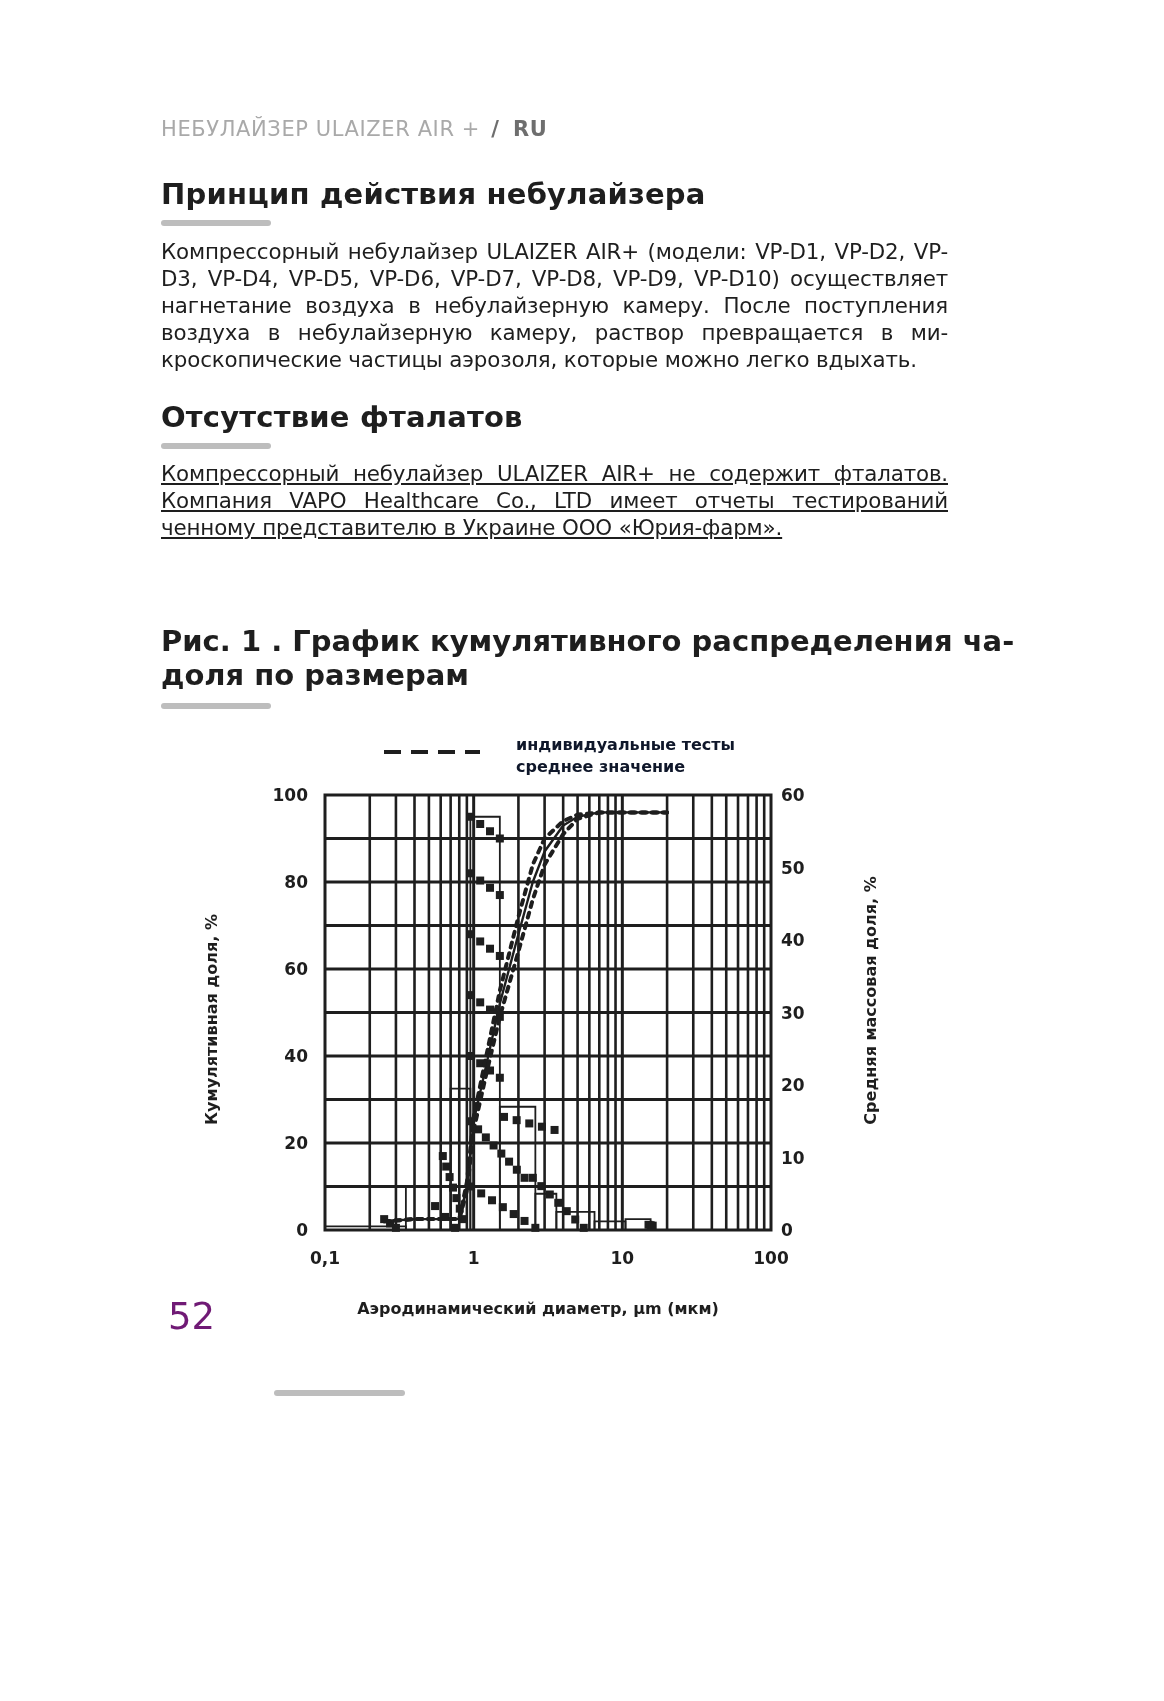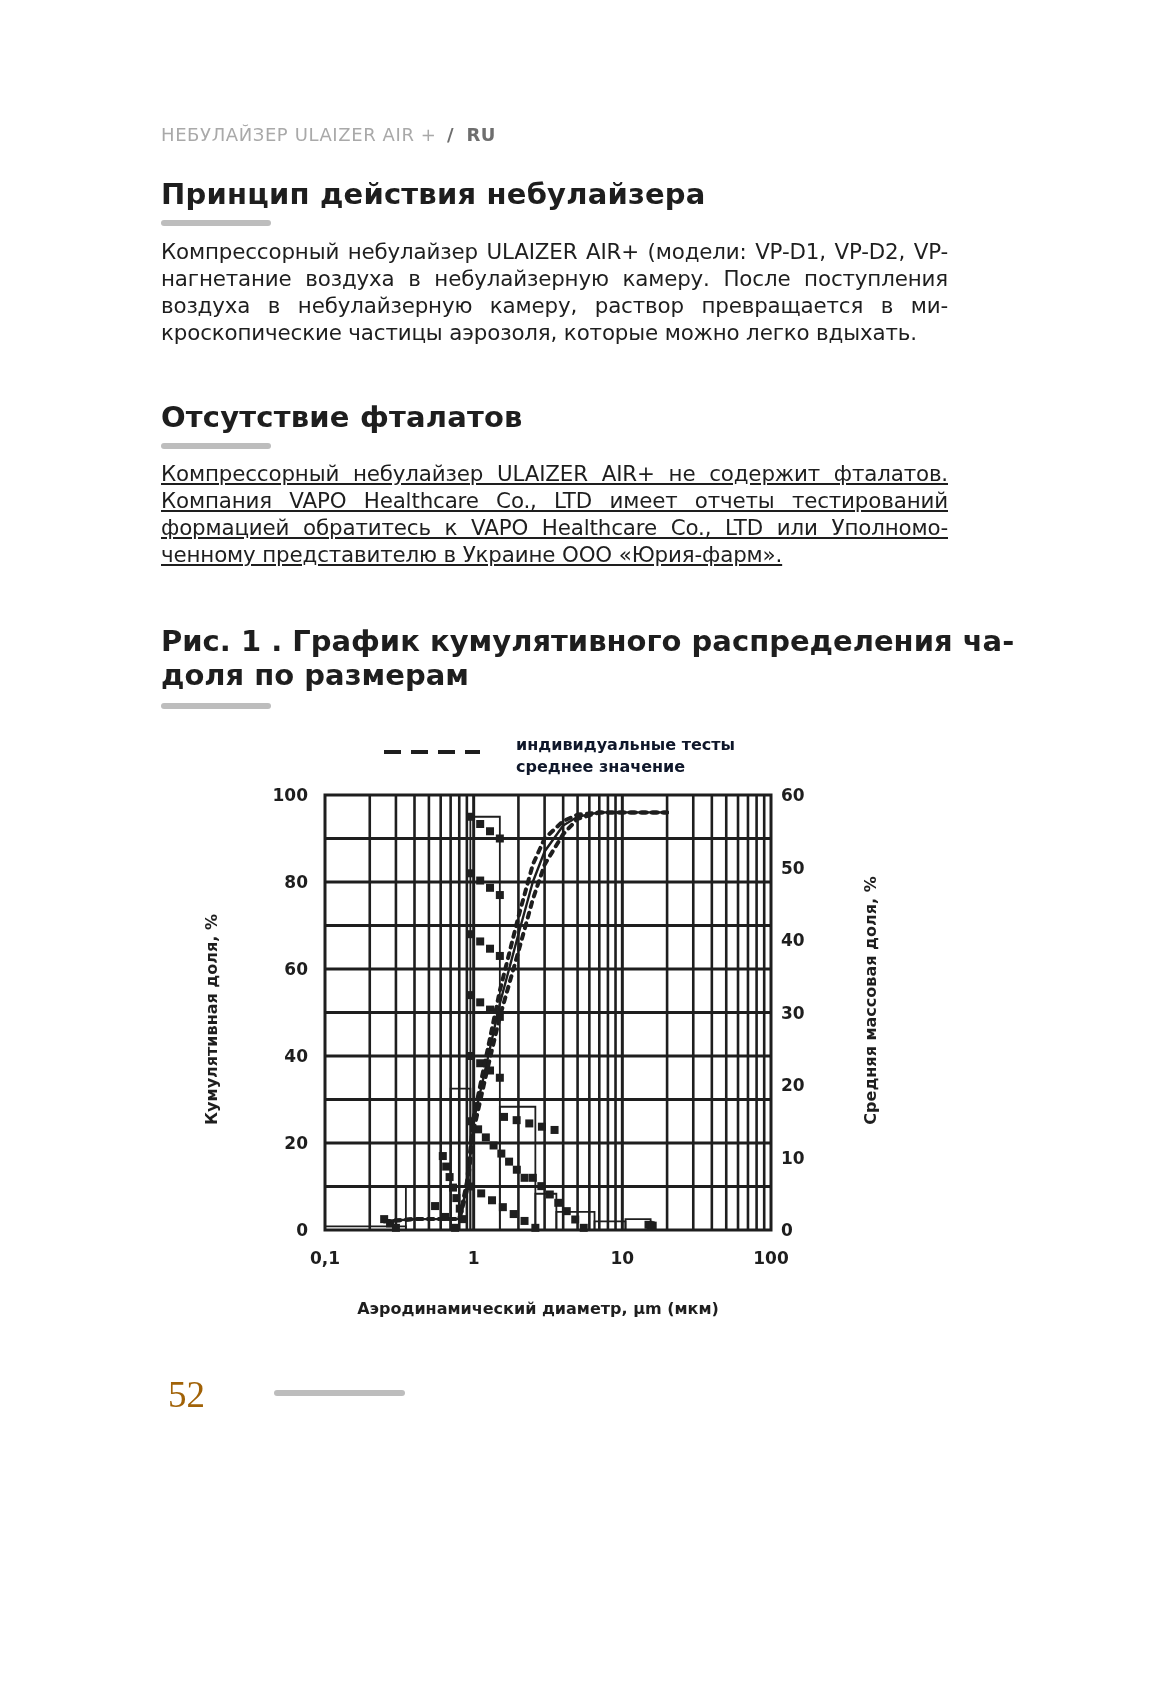--- a/index.html
+++ b/index.html
@@ -1,60 +1,60 @@
 <!DOCTYPE html>
 <html><head>
 <meta charset="utf-8">
 <style>
   html, body { margin: 0; padding: 0; background: #ffffff; }
   body { width: 1164px; height: 1701px; position: relative; overflow: hidden;
          font-family: "DejaVu Sans", sans-serif; color: #1e1e1e; }
   .abs { position: absolute; }
-  .running-head { left: 161px; top: 124px; font-size: 18px; letter-spacing: 0.6px; color: #a9a9a9; white-space: nowrap; text-align: center; }
+  .running-head { left: 161px; top: 117px; font-size: 21px; letter-spacing: 0.6px; color: #a9a9a9; white-space: nowrap; text-align: center; }
   .running-head .sep { color: #6e6e6e; font-weight: bold; margin: 0 6px 0 4px; }
   .running-head .lang { color: #6e6e6e; font-weight: bold; }
   h2 { margin: 0; font-weight: bold; font-size: 29px; line-height: 34px; color: #1e1e1e; letter-spacing: 0.2px; }
   .rule { height: 6px; width: 110px; background: #bdbdbd; border-radius: 3px; }
   .para { font-size: 21.4px; line-height: 27px; text-align: justify; color: #1e1e1e; width: 787px; letter-spacing: -0.15px; }
   .para span.line { display: block; text-align-last: justify; white-space: nowrap; }
   .para span.line.last { text-align-last: left; }
   .fig-title { left: 161px; top: 624px; width: 787px; font-size: 29px; line-height: 34px; font-weight: bold; }
   .fig-title span.line { display: block; text-align-last: justify; white-space: nowrap; }
   .fig-title span.line.last { text-align-last: left; }
   .legend-dash { left: 384px; top: 750px; width: 96px; height: 4px;
                  background: repeating-linear-gradient(90deg, #1e1e1e 0 17px, transparent 17px 27px); }
   .legend-text { left: 516px; font-size: 16px; font-weight: bold; color: #0f172a; white-space: nowrap; }
-  .page-num { left: 168px; top: 1373px; font-size: 37px; color: #a16207; font-family: Liberation Serif, serif; }
+  .page-num { left: 168px; top: 1295px; font-size: 37px; color: #701a75; }
   .foot-rule { left: 274px; top: 1390px; width: 131px; height: 6px; background: #bdbdbd; border-radius: 3px; }
   svg text { font-family: "DejaVu Sans", sans-serif; }
 </style>
 </head>
 <body>
 
 <div class="abs running-head">
   <span>НЕБУЛАЙЗЕР ULAIZER AIR +</span>
   <span class="sep">/</span>
   <span class="lang">RU</span>
 </div>
 
 <h2 class="abs" style="left:161px; top:177px;">Принцип действия небулайзера</h2>
 <div class="abs rule" style="left:161px; top:220px;"></div>
 <div class="abs para" style="left:161px; top:238px;">
   <span class="line">Компрессорный небулайзер ULAIZER AIR+ (модели: VP-D1, VP-D2, VP-</span>
+  <span class="line">D3, VP-D4, VP-D5, VP-D6, VP-D7, VP-D8, VP-D9, VP-D10) осуществляет</span>
   <span class="line">нагнетание воздуха в небулайзерную камеру. После поступления</span>
   <span class="line">воздуха в небулайзерную камеру, раствор превращается в ми-</span>
   <span class="line last">кроскопические частицы аэрозоля, которые можно легко вдыхать.</span>
 </div>
 
 <h2 class="abs" style="left:161px; top:400px;">Отсутствие фталатов</h2>
 <div class="abs rule" style="left:161px; top:443px;"></div>
 <div class="abs para" style="left:161px; top:460px;text-decoration:underline;">
   <span class="line">Компрессорный небулайзер ULAIZER AIR+ не содержит фталатов.</span>
   <span class="line">Компания VAPO Healthcare Co., LTD имеет отчеты тестирований</span>
-  <span class="line">формацией обратитесь к VAPO Healthcare Co., LTD или Уполномо-</span>
   <span class="line last">ченному представителю в Украине ООО «Юрия-фарм».</span>
 </div>
 
 <div class="abs fig-title">
   <span class="line">Рис. 1 . График кумулятивного распределения ча-</span>
   <span class="line last">доля по размерам</span>
 </div>
 <div class="abs rule" style="left:161px; top:703px;"></div>
 
 <div class="abs legend-dash"></div>

